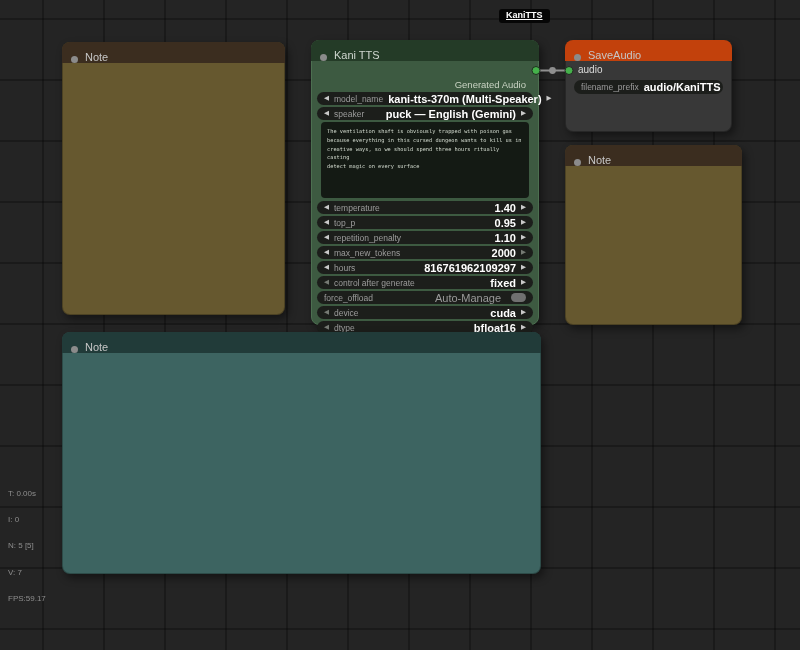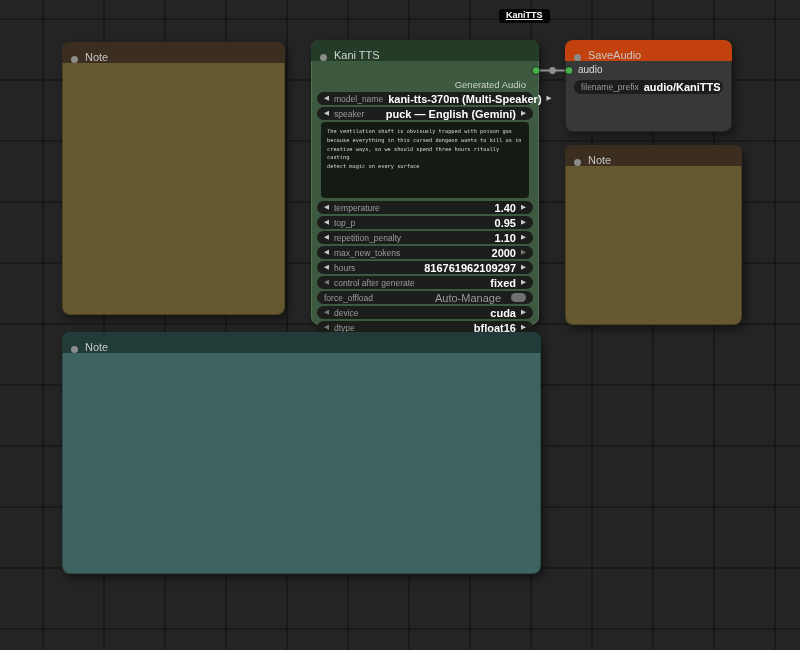--- a/index.html
+++ b/index.html
@@ -216,14 +216,21 @@
 
   <div id="workflow-badge">KaniTTS</div>
 
   <svg id="link-layer" width="800" height="650">
     <line x1="536" y1="70.5" x2="569" y2="70.5" stroke="#8f8f8f" stroke-width="2"></line>
     <circle cx="552.5" cy="70.5" r="3.4" fill="#8f8f8f"></circle>
     <circle cx="536" cy="70.5" r="4" fill="#45b14b" stroke="#1f2e20" stroke-width="1"></circle>
     <circle cx="569" cy="70.5" r="4" fill="#45b14b" stroke="#242424" stroke-width="1"></circle>
   </svg>
 
+  <div id="stats">
+    <div>T: 0.00s</div>
+    <div>I: 0</div>
+    <div>N: 5 [5]</div>
+    <div>V: 7</div>
+    <div>FPS:59.17</div>
+  </div>
 
 </div>
 
 </body></html>

